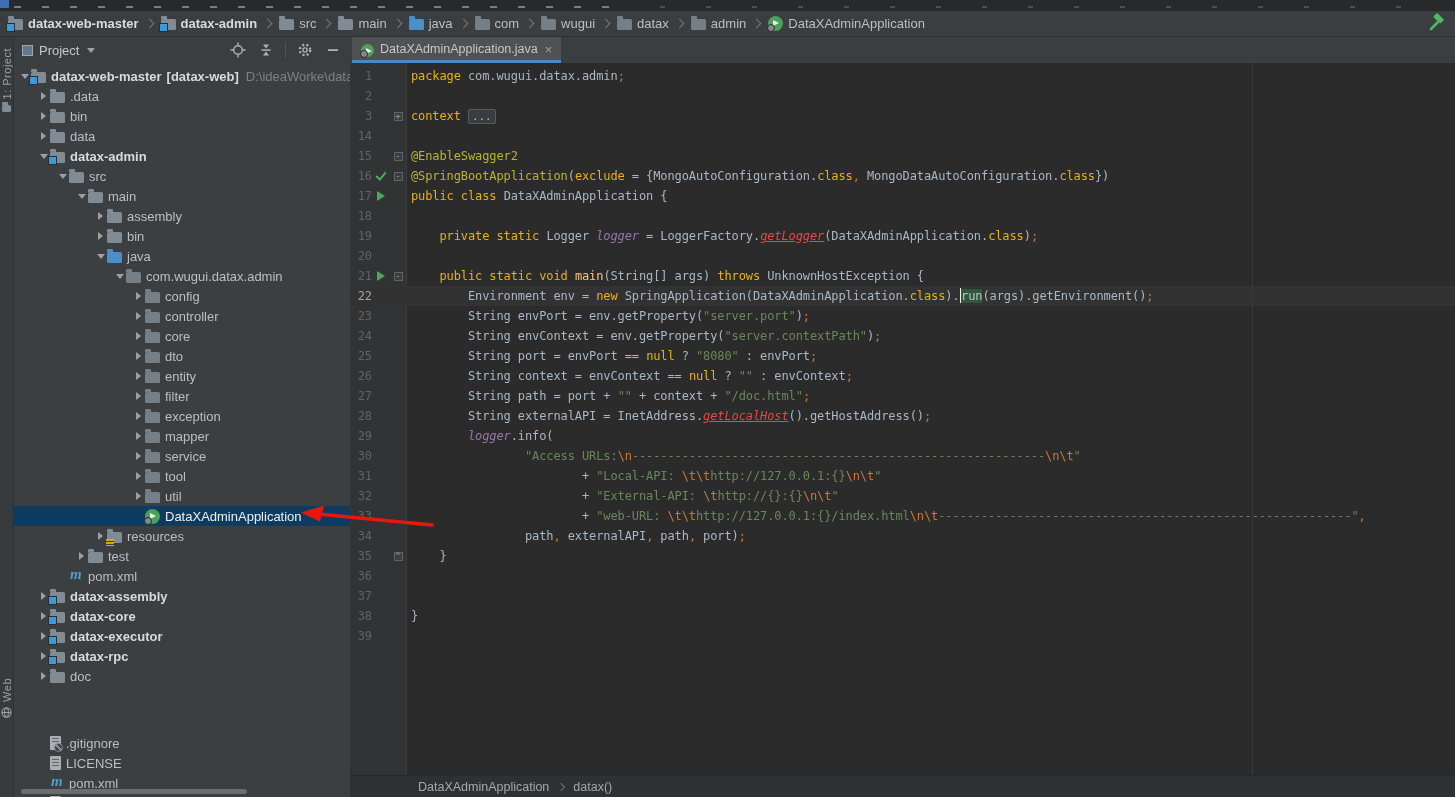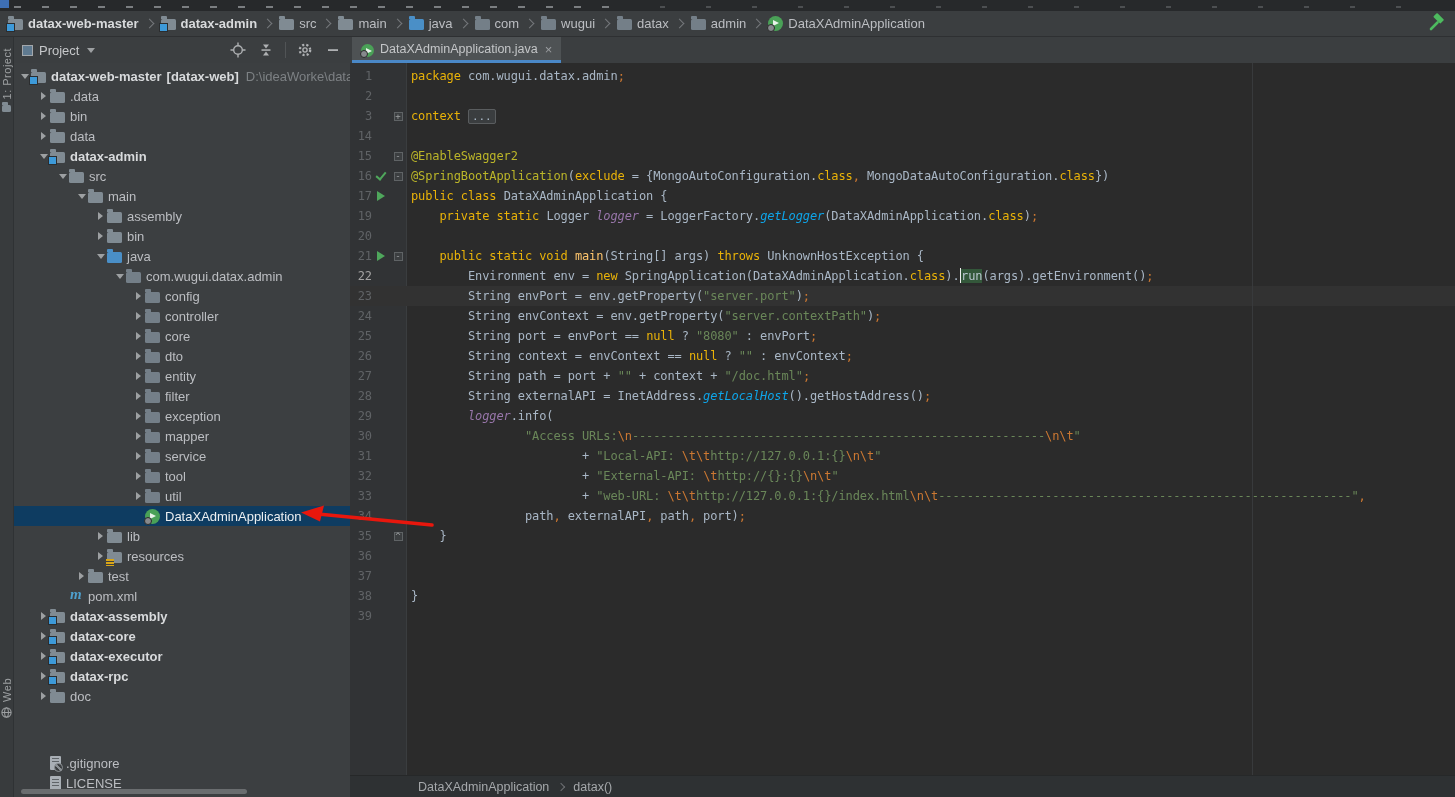--- a/index.html
+++ b/index.html
@@ -99,21 +99,21 @@
       font-size:9px;line-height:7px;text-align:center;font-family:"DejaVu Sans Mono",monospace;}
   .codetext{white-space:pre;padding-left:5px;font-family:"DejaVu Sans Mono",monospace;font-size:12px;
       letter-spacing:-0.1px;color:#a9b7c6;}
   .tk-k{color:#eab308;}
   .tk-p{color:#a9b7c6;}
   .tk-s{color:#6a8759;}
   .tk-e{color:#cc7832;}
   .tk-a{color:#bbb529;}
   .tk-m{color:#ffc66d;}
   .tk-f{color:#9876aa;font-style:italic;}
-  .tk-i{color:#0ea5e9;font-style:italic;}
+  .tk-i{color:#ef4444;font-style:italic;text-decoration:underline;}
   .tk-d{color:#cc7832;}
   .tk-hl{color:#b9c6ce;background:#33573a;}
   .tk-fold{background:#3a3d3f;border:1px solid #5a5d5f;border-radius:2px;padding:0 3px;font-size:11px;color:#a9b7c6;}
   .caret{display:inline-block;width:1.5px;height:15px;background:#ededed;vertical-align:middle;margin:0 0 2px 0;}
   
   .bottombar{position:absolute;left:350px;top:775px;width:1105px;height:22px;background:#2e3133;
              border-top:1px solid #262829;display:flex;align-items:center;padding-left:68px;box-sizing:border-box;}
   .bb-item{color:#a5a8ab;font-size:12.5px;cursor:pointer;}
   .bb-sep{width:5px;height:5px;border-top:1.4px solid #6d7073;border-right:1.4px solid #6d7073;
           transform:rotate(45deg);margin:0 9px;}
@@ -408,27 +408,20 @@
         </div>
         <div class="trow sel" style="padding-left: 118px;">
           <span class="chevbox"></span>
           <span class="ico i-boot"></span>
           <span class="tlabel">DataXAdminApplication</span>
         </div>
         <div class="trow" style="padding-left: 80px;">
           <span class="chevbox">
             <span class="chev-right"></span>
           </span>
-          <span class="ico i-folder"></span>
-          <span class="tlabel">lib</span>
-        </div>
-        <div class="trow" style="padding-left: 80px;">
-          <span class="chevbox">
-            <span class="chev-right"></span>
-          </span>
           <span class="ico i-folder-res"></span>
           <span class="tlabel">resources</span>
         </div>
         <div class="trow" style="padding-left: 61px;">
           <span class="chevbox">
             <span class="chev-right"></span>
           </span>
           <span class="ico i-folder"></span>
           <span class="tlabel">test</span>
         </div>
@@ -552,20 +545,26 @@
         </div>
         <div class="cline">
           <span class="ln">17</span>
           <span class="gico">
             <span class="runarrow"></span>
           </span>
           <span class="gfold"></span>
           <span class="codetext"><span class="tk-k">public class </span><span class="tk-p">DataXAdminApplication {</span></span>
         </div>
         <div class="cline">
+          <span class="ln">18</span>
+          <span class="gico"></span>
+          <span class="gfold"></span>
+          <span class="codetext"></span>
+        </div>
+        <div class="cline">
           <span class="ln">19</span>
           <span class="gico"></span>
           <span class="gfold"></span>
           <span class="codetext"><span class="tk-k">    private static </span><span class="tk-p">Logger </span><span class="tk-f">logger</span><span class="tk-p"> = LoggerFactory.</span><span class="tk-i">getLogger</span><span class="tk-p">(DataXAdminApplication.</span><span class="tk-k">class</span><span class="tk-p">)</span><span class="tk-d">;</span></span>
         </div>
         <div class="cline">
           <span class="ln">20</span>
           <span class="gico"></span>
           <span class="gfold"></span>
           <span class="codetext"></span>

